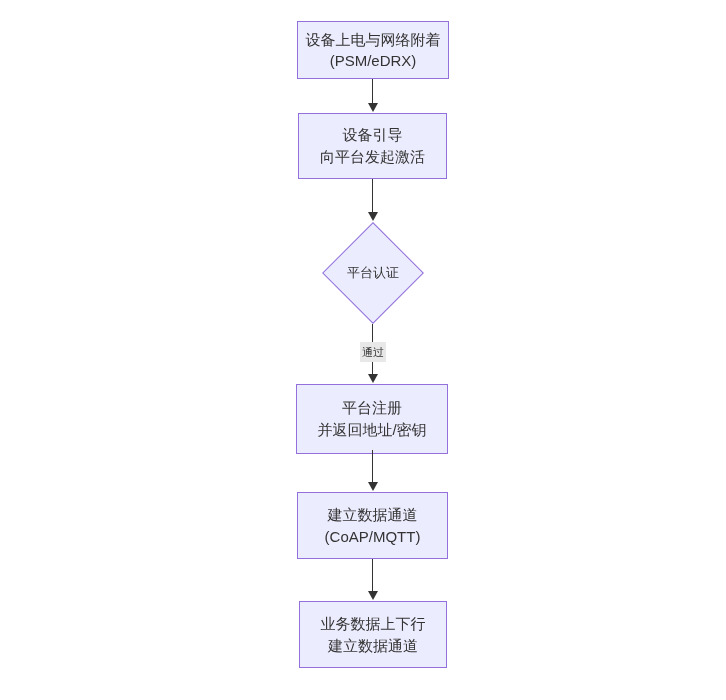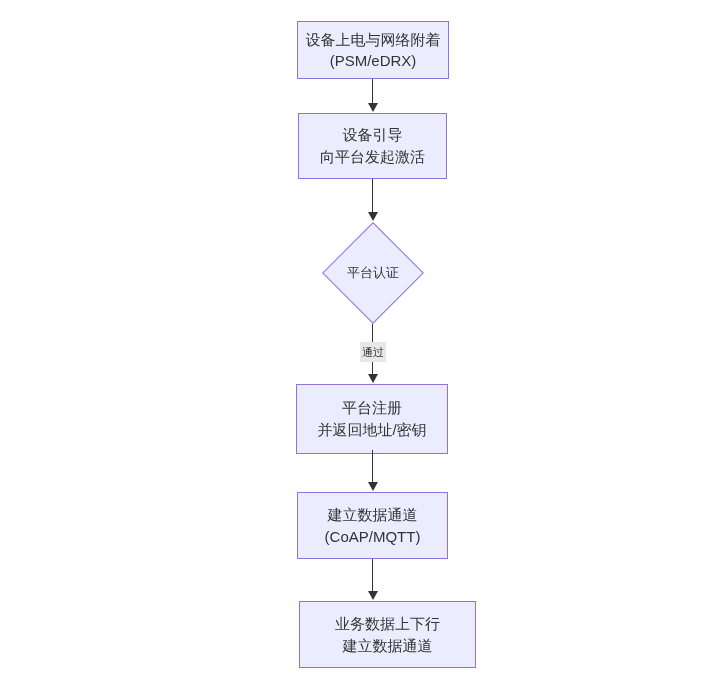--- a/index.html
+++ b/index.html
@@ -34,21 +34,21 @@
     justify-content:center;
     text-align:center;
     font-size:15px;
     line-height:22px;
     color:var(--text-color);
   }
   .n1{left:297px;top:21px;width:152px;height:58px;line-height:21px;}
   .n2{left:298px;top:113px;width:149px;height:66px;}
   .n3{left:296px;top:384px;width:152px;height:70px;}
   .n4{left:297px;top:492px;width:151px;height:67px;}
-  .n5{left:299px;top:601px;width:177px;height:67px;}
+  .n5{left:299px;top:601px;width:148px;height:67px;}
   
   .diamond-wrap{
     position:absolute;
     left:322px;top:222px;width:102px;height:102px;
   }
   .diamond-shape{
     position:absolute;
     left:15px;top:15px;width:72px;height:72px;
     background:var(--node-fill);
     border:1px solid var(--node-border);

